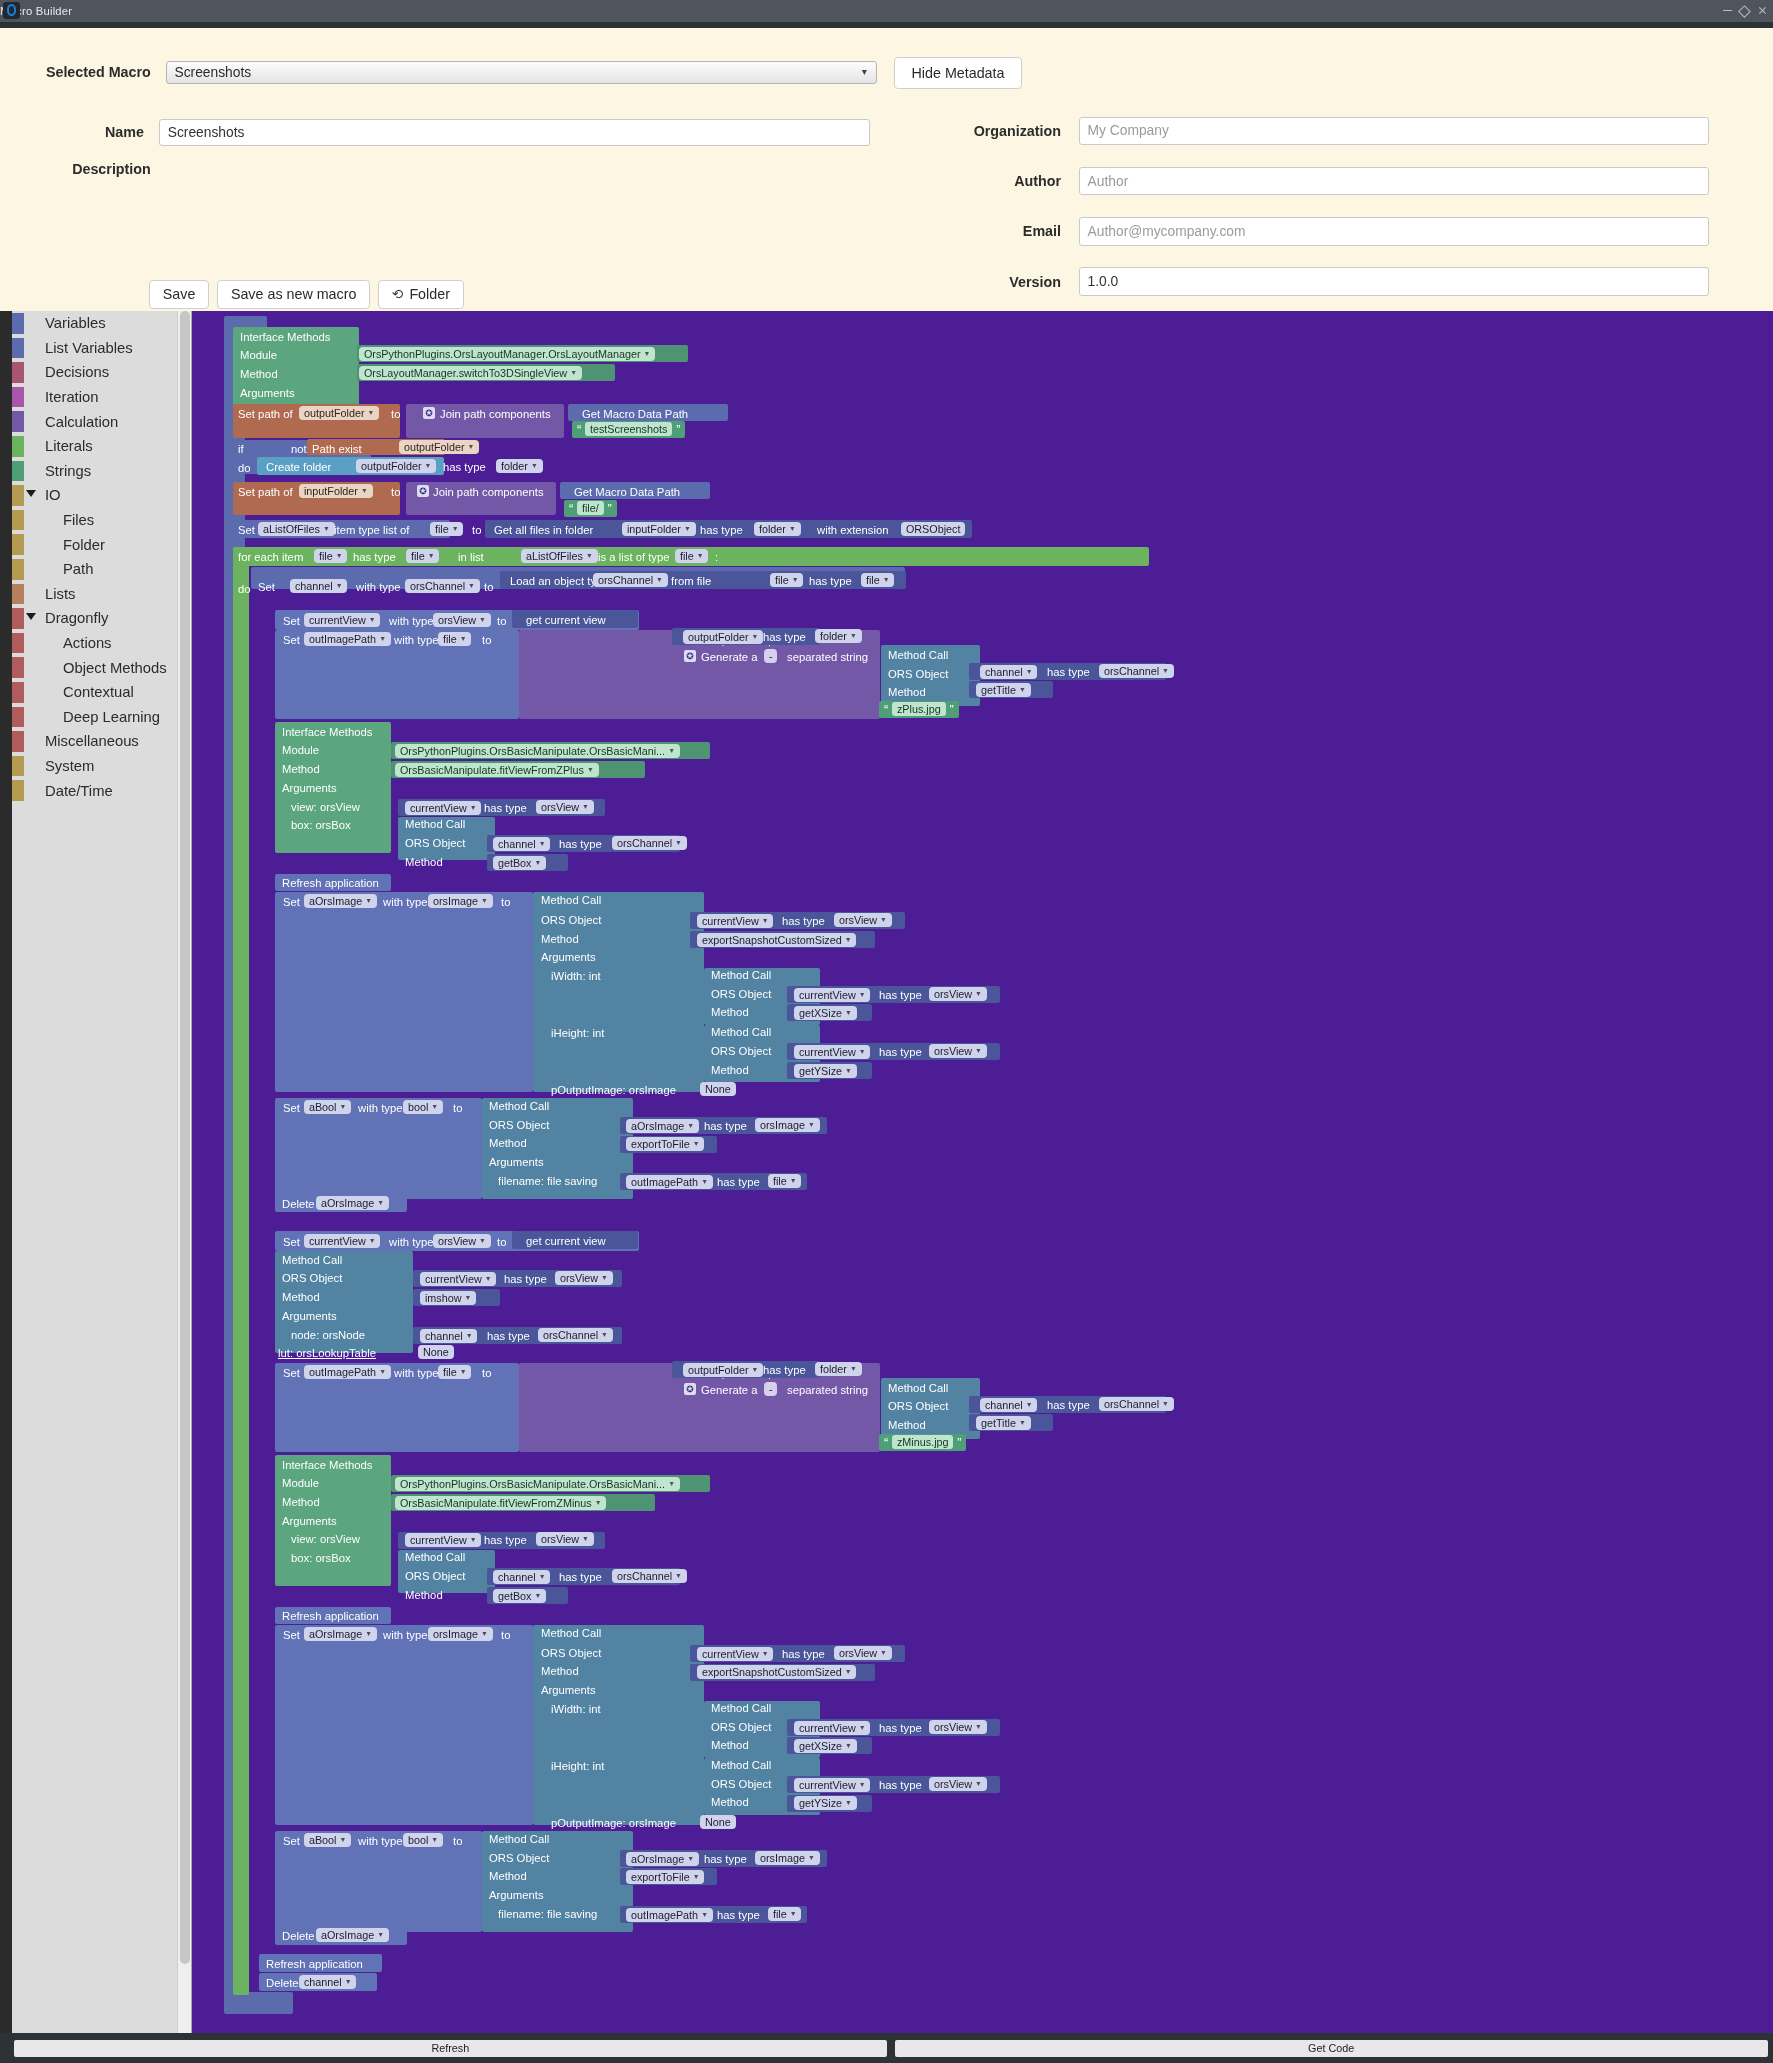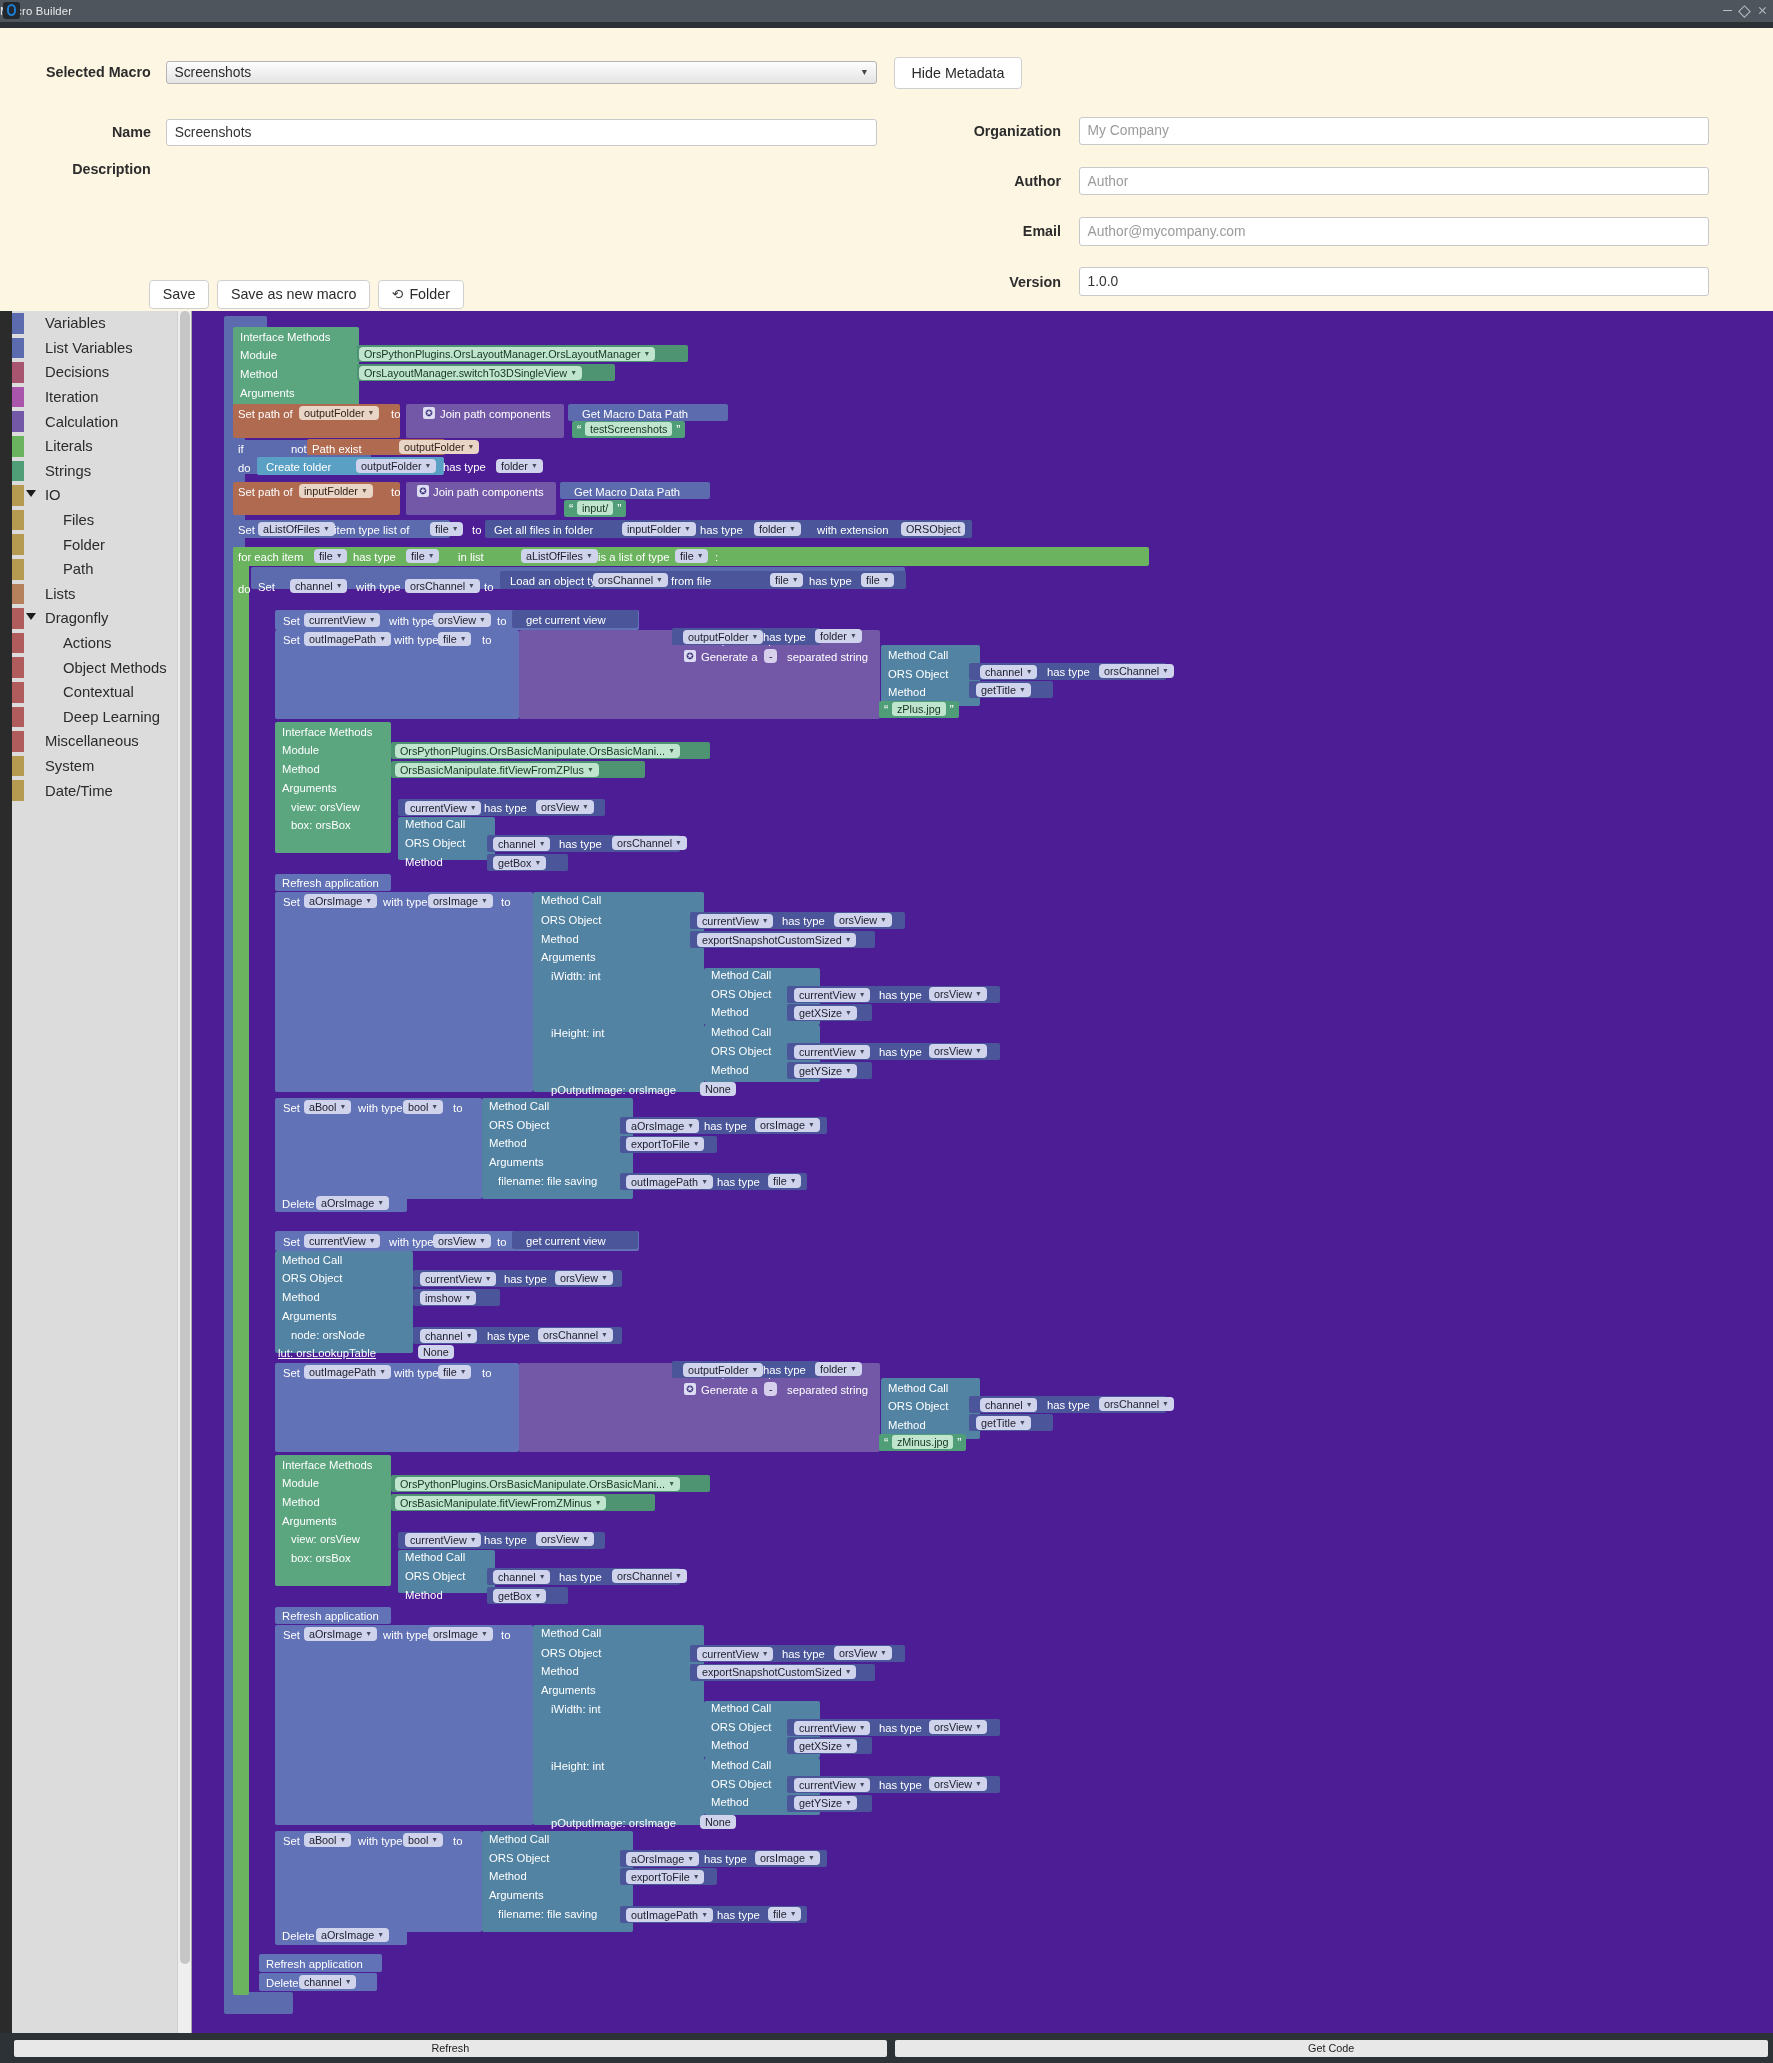--- a/index.html
+++ b/index.html
@@ -51,21 +51,21 @@
     display:flex; align-items:center; padding:0 7.9px; font-size:13.8px; color:#2b2b2b;
     position:relative;
   }
   #macro-select .caret { position:absolute; right:6.9px; font-size:8.9px; color:#444; }
   #hide-meta-btn {
     position:absolute; left:894px; top:29.6px; width:128px; height:31.5px;
     background:#fff; border:1px solid #cfcfcf; border-radius:3.9px;
     display:flex; align-items:center; justify-content:center; font-size:14.3px; color:#2b2b2b;
   }
 
-  #name-row { position:absolute; left:13px; top:91px; display:flex; align-items:center;}
+  #name-row { position:absolute; left:6px; top:91px; display:flex; align-items:center;}
   #name-row .lbl { width:138px; }
   #name-input { margin-left:14.8px; width:711px; height:27.6px; }
 
   #desc-row { position:absolute; left:12.8px; top:128px; display:flex; align-items:flex-start;}
   #desc-row .lbl { width:138px; padding-top:5.9px;}
   #desc-input {
     margin-left:14.8px; width:711px; height:106px; align-items:flex-start; padding-top:4.9px;
     line-height:1.35; position:relative;
   }
   #desc-input .grip { position:absolute; right:2px; bottom:1px; width:8.9px; height:8.9px; }
@@ -377,21 +377,21 @@
           <span class="ca">▼</span>
         </div>
         <div class="txt " style="left: 199px; top: 175px;">to</div>
         <div class="bar c-purple" style="left: 214px; top: 171px; width: 150px; height: 32.5px;"></div>
         <div style="position: absolute; left: 225px; top: 174px; width: 11.8px; height: 11.8px; border-radius: 2px; background: rgb(220, 220, 242); display: flex; align-items: center; justify-content: center; color: rgb(58, 47, 122); font-size: 8.9px;">✪</div>
         <div class="txt " style="left: 241px; top: 175px;">Join path components</div>
         <div class="bar c-blue" style="left: 368px; top: 171px; width: 150px; height: 16.7px;"></div>
         <div class="txt " style="left: 382px; top: 175px;">Get Macro Data Path</div>
         <div class="bar c-gstr" style="left: 372px; top: 189px; height: 16.7px; display: flex; align-items: center; gap: 3.9px; padding: 0px 4.9px;">
           <span style="color: rgb(255, 255, 255); font-size: 12.8px;">“</span>
-          <span style="background: rgb(191, 229, 207); color: rgb(21, 53, 31); border-radius: 3px; padding: 1px 4.9px; font-size: 10.8px;">input/</span>
+          <span style="background: rgb(191, 229, 207); color: rgb(21, 53, 31); border-radius: 3px; padding: 1px 4.9px; font-size: 10.8px;">file/</span>
           <span style="color: rgb(255, 255, 255); font-size: 12.8px;">”</span>
         </div>
         <div class="bar c-blue" style="left: 41px; top: 209px; width: 217px; height: 17.7px;"></div>
         <div class="txt " style="left: 46px; top: 213px;">Set</div>
         <div class="chip " style="left: 66px; top: 211px;">
           <span>aListOfFiles</span>
           <span class="ca">▼</span>
         </div>
         <div class="txt " style="left: 142px; top: 213px;">item type list of</div>
         <div class="chip " style="left: 238px; top: 211px;">

